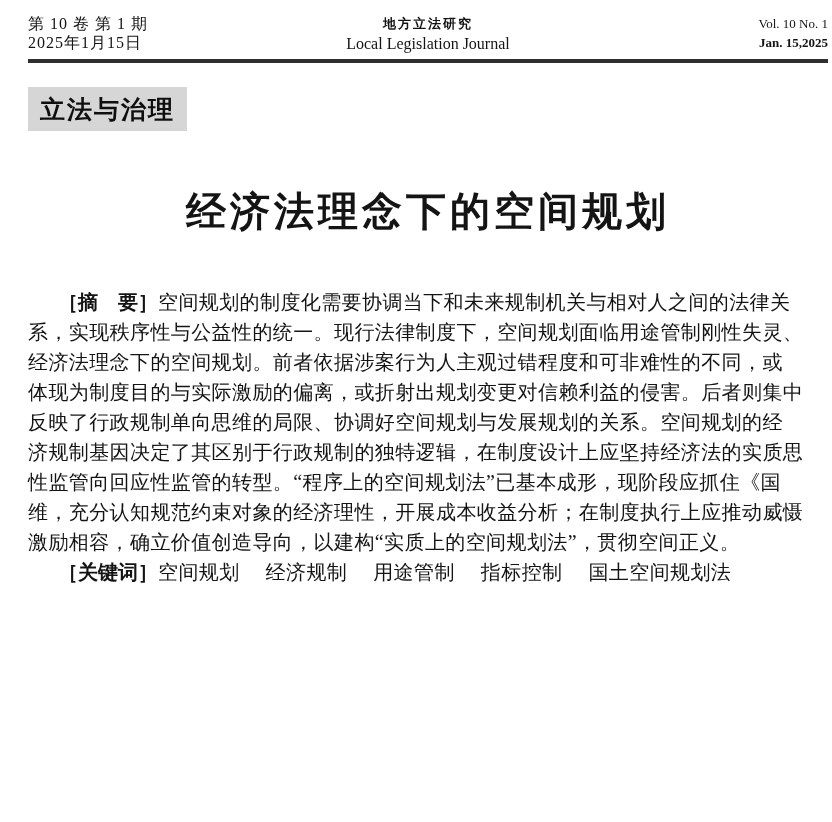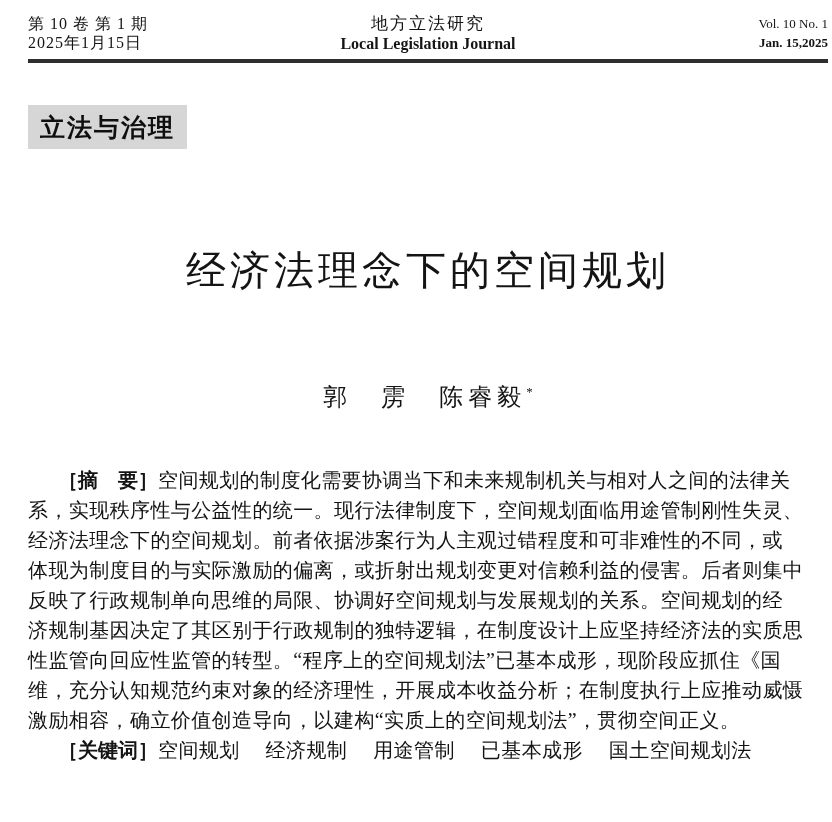--- a/index.html
+++ b/index.html
@@ -10,44 +10,44 @@
     color:#141414;
   }
   .page { padding:14px 4px 0 28px; }
 
   
   .journal-header { display:flex; justify-content:space-between; align-items:flex-start; }
   .jh-left { width:215px; font-size:16px; line-height:19px; letter-spacing:1px; }
   .jh-center { flex:1; text-align:center; }
   .jh-center .zh {
     font-family:"Liberation Sans","DejaVu Sans",sans-serif;
-    font-weight:normal; font-size:17px; line-height:20px; letter-spacing:2px;
+    font-weight:bold; font-size:13px; line-height:20px; letter-spacing:2px;
   }
-  .jh-center .en { font-weight:bold; font-size:16px; line-height:19px; }
+  .jh-center .en { font-weight:normal; font-size:16px; line-height:19px; }
   .jh-right { width:215px; text-align:right; font-size:13px; line-height:19px; }
   .jh-right .r2 { font-weight:bold; }
 
   .double-rule {
     margin-top:6px; height:3px;
     border-top:2px solid #2e2e2e; border-bottom:2px solid #2e2e2e;
   }
 
   
-  .section-label-row { margin-top:42px; }
+  .section-label-row { margin-top:24px; }
   .section-label {
     display:inline-block; background:#d6d6d6; color:#0f0f0f;
     font-family:"Liberation Sans","DejaVu Sans",sans-serif;
     font-weight:bold; font-size:25px; line-height:30px;
     padding:7px 12px; letter-spacing:2px;
   }
 
   
   .article-title {
-    margin-top:100px; text-align:center;
-    font-size:40px; line-height:44px; letter-spacing:4px; font-weight:400;
+    margin-top:59px; text-align:center;
+    font-size:40px; line-height:44px; letter-spacing:4px; font-weight:700;
   }
   .authors {
     margin-top:84px; text-align:center;
     font-size:24px; line-height:30px; letter-spacing:5px;
   }
   .authors sup { font-size:13px; letter-spacing:0; vertical-align:super; }
 
   
   .abstract-block {
     margin-top:53px; font-size:20px; line-height:30px; letter-spacing:0.4px;
@@ -83,36 +83,33 @@
   </div>
 
   <div class="double-rule"></div>
 
   <div class="section-label-row">
     <span class="section-label">立法与治理</span>
   </div>
 
   <h1 class="article-title">经济法理念下的空间规划</h1>
 
-  <div class="authors">
-    <span>郭　雳　陈睿毅</span><sup>*</sup>
-  </div>
 
   <div class="abstract-block">
     <div class="abs-first">
       <span class="label-bold">［摘　要］</span><span>空间规划的制度化需要协调当下和未来规制机关与相对人之间的法律关</span>
     </div>
     <div>
         <div class="abs-line">系，实现秩序性与公益性的统一。现行法律制度下，空间规划面临用途管制刚性失灵、</div>
         <div class="abs-line">经济法理念下的空间规划。前者依据涉案行为人主观过错程度和可非难性的不同，或</div>
         <div class="abs-line">体现为制度目的与实际激励的偏离，或折射出规划变更对信赖利益的侵害。后者则集中</div>
         <div class="abs-line">反映了行政规制单向思维的局限、协调好空间规划与发展规划的关系。空间规划的经</div>
         <div class="abs-line">济规制基因决定了其区别于行政规制的独特逻辑，在制度设计上应坚持经济法的实质思</div>
         <div class="abs-line">性监管向回应性监管的转型。“程序上的空间规划法”已基本成形，现阶段应抓住《国</div>
         <div class="abs-line">维，充分认知规范约束对象的经济理性，开展成本收益分析；在制度执行上应推动威慑</div>
         <div class="abs-line">激励相容，确立价值创造导向，以建构“实质上的空间规划法”，贯彻空间正义。</div>
       </div>
     <div class="kw-line">
-      <span class="label-bold">［关键词］</span><span><span class="kw">空间规划</span><span class="kw">经济规制</span><span class="kw">用途管制</span><span class="kw">已基本成形</span><span class="kw">国土空间规划法</span></span>
+      <span class="label-bold">［关键词］</span><span><span class="kw">空间规划</span><span class="kw">经济规制</span><span class="kw">用途管制</span><span class="kw">指标控制</span><span class="kw">国土空间规划法</span></span>
     </div>
   </div>
 
 </div>
 
 </body></html>

